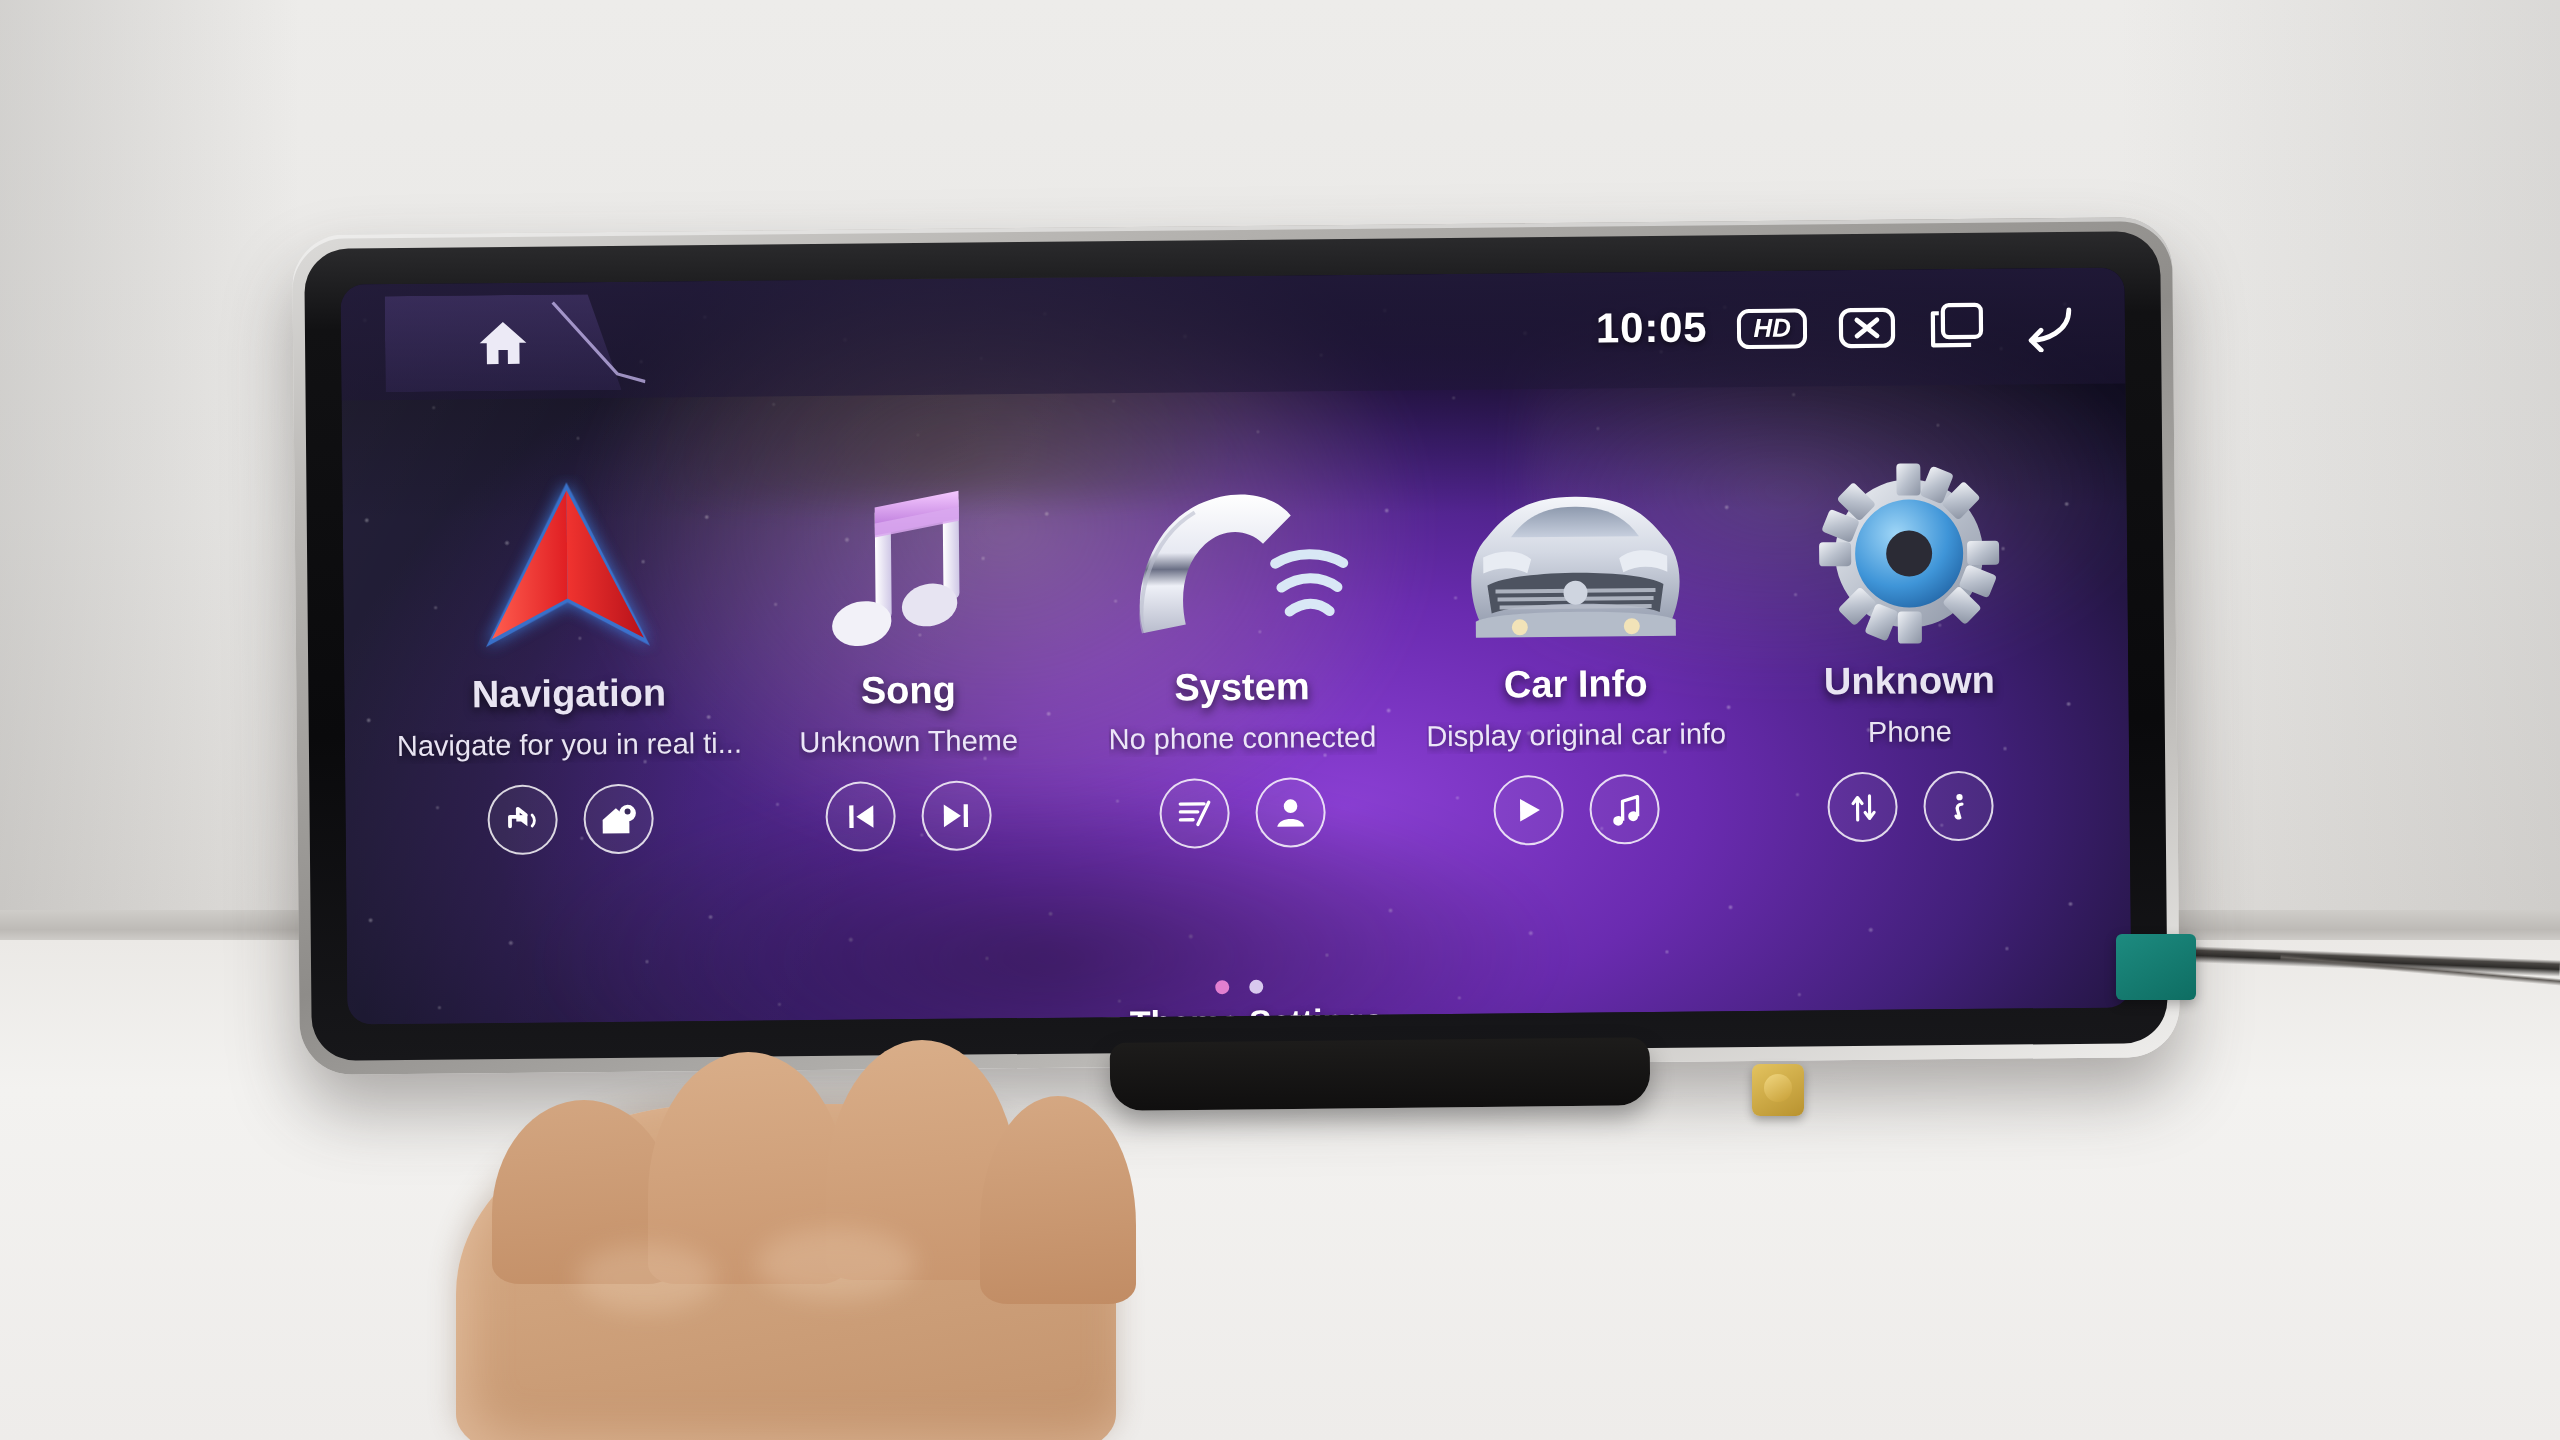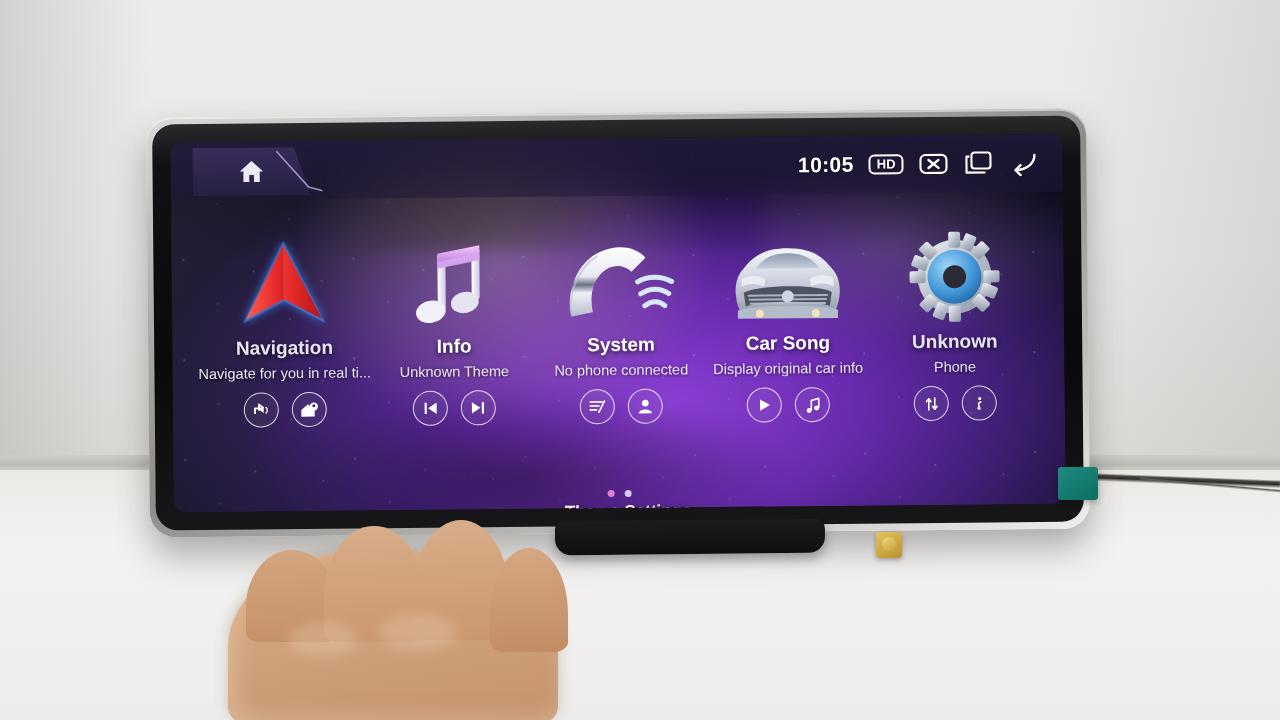--- a/index.html
+++ b/index.html
@@ -158,21 +158,21 @@
     pointer-events:none;
   }
   .status-right {
     position:absolute; right:24px; top:0; height:58px;
     display:flex; align-items:center; gap:15px;
   }
   .clock { color:#fff; font-size:21px; font-weight:bold; letter-spacing:.4px;
            text-shadow:0 1px 3px rgba(0,0,0,.6); }
   .pill { color:#fff; font-size:13px; font-weight:bold; border:2px solid #fff;
           border-radius:6px; padding:1px 6px 2px; line-height:1.05;
-          text-shadow:0 1px 2px rgba(0,0,0,.5); }
+          text-shadow:0 1px 2px rgba(0,0,0,.5);font-style:italic; }
   .ic { width:30px; height:26px; position:relative; }
 
   
   .apps {
     position:absolute; left:0; top:92px; width:100%; height:250px; z-index:5;
     display:flex; align-items:flex-start; justify-content:space-around; padding:0 26px;
   }
   .app { width:176px; display:flex; flex-direction:column; align-items:center; }
   .app-icon { height:96px; display:flex; align-items:flex-end; justify-content:center; position:relative; }
   .app-title {
@@ -323,21 +323,21 @@
                   </linearGradient>
                 </defs>
                 <rect x="24" y="18" width="8" height="56" rx="3" fill="url(#mnStem)"></rect>
                 <rect x="58" y="12" width="8" height="52" rx="3" fill="url(#mnStem)"></rect>
                 <path d="M24 18 L66 10 L66 24 L24 32 Z" fill="url(#mnBeam)"></path>
                 <path d="M24 26 L66 18 L66 25 L24 33 Z" fill="#d9a8ef" opacity=".85"></path>
                 <ellipse cx="17" cy="76" rx="15" ry="11" fill="#f2f1f8" transform="rotate(-12 17 76)"></ellipse>
                 <ellipse cx="51" cy="67" rx="14" ry="10.5" fill="#e7e4f2" transform="rotate(-12 51 67)"></ellipse>
               </svg>
             </div>
-            <div class="app-title">Info</div>
+            <div class="app-title">Song</div>
             <div class="app-sub">Unknown Theme</div>
             <div class="app-actions">
               <div class="circle-btn">
                 <svg width="17" height="17" viewBox="0 0 24 24">
                   <rect x="4" y="4" width="3" height="16" fill="#fff"></rect>
                   <path d="M21 4 L21 20 L9 12 Z" fill="#fff"></path>
                 </svg>
               </div>
               <div class="circle-btn">
                 <svg width="17" height="17" viewBox="0 0 24 24">
@@ -414,21 +414,21 @@
                     <path d="M32 69 H108"></path>
                 </g>
                 <ellipse cx="70" cy="62" rx="6" ry="6" fill="#cfd5e0"></ellipse>
                 <path d="M24 44 C32 40, 42 40, 48 45 L46 52 C38 48, 30 49, 24 52 Z" fill="#e8ecf3"></path>
                 <path d="M116 44 C108 40, 98 40, 92 45 L94 52 C102 48, 110 49, 116 52 Z" fill="#e8ecf3"></path>
                 <path d="M20 76 C30 70, 110 70, 120 76 L120 84 L20 84 Z" fill="#b4bcc9"></path>
                 <circle cx="42" cy="79" r="4" fill="#f2e3b8"></circle>
                 <circle cx="98" cy="79" r="4" fill="#f2e3b8"></circle>
               </svg>
             </div>
-            <div class="app-title">Car Song</div>
+            <div class="app-title">Car Info</div>
             <div class="app-sub">Display original car info</div>
             <div class="app-actions">
               <div class="circle-btn">
                 <svg width="17" height="17" viewBox="0 0 24 24">
                   <path d="M6 4 L20 12 L6 20 Z" fill="#fff"></path>
                 </svg>
               </div>
               <div class="circle-btn">
                 <svg width="18" height="18" viewBox="0 0 24 24">
                   <path d="M10 19 V6 L20 3 V16" fill="none" stroke="#fff" stroke-width="2.2" stroke-linejoin="round"></path>

